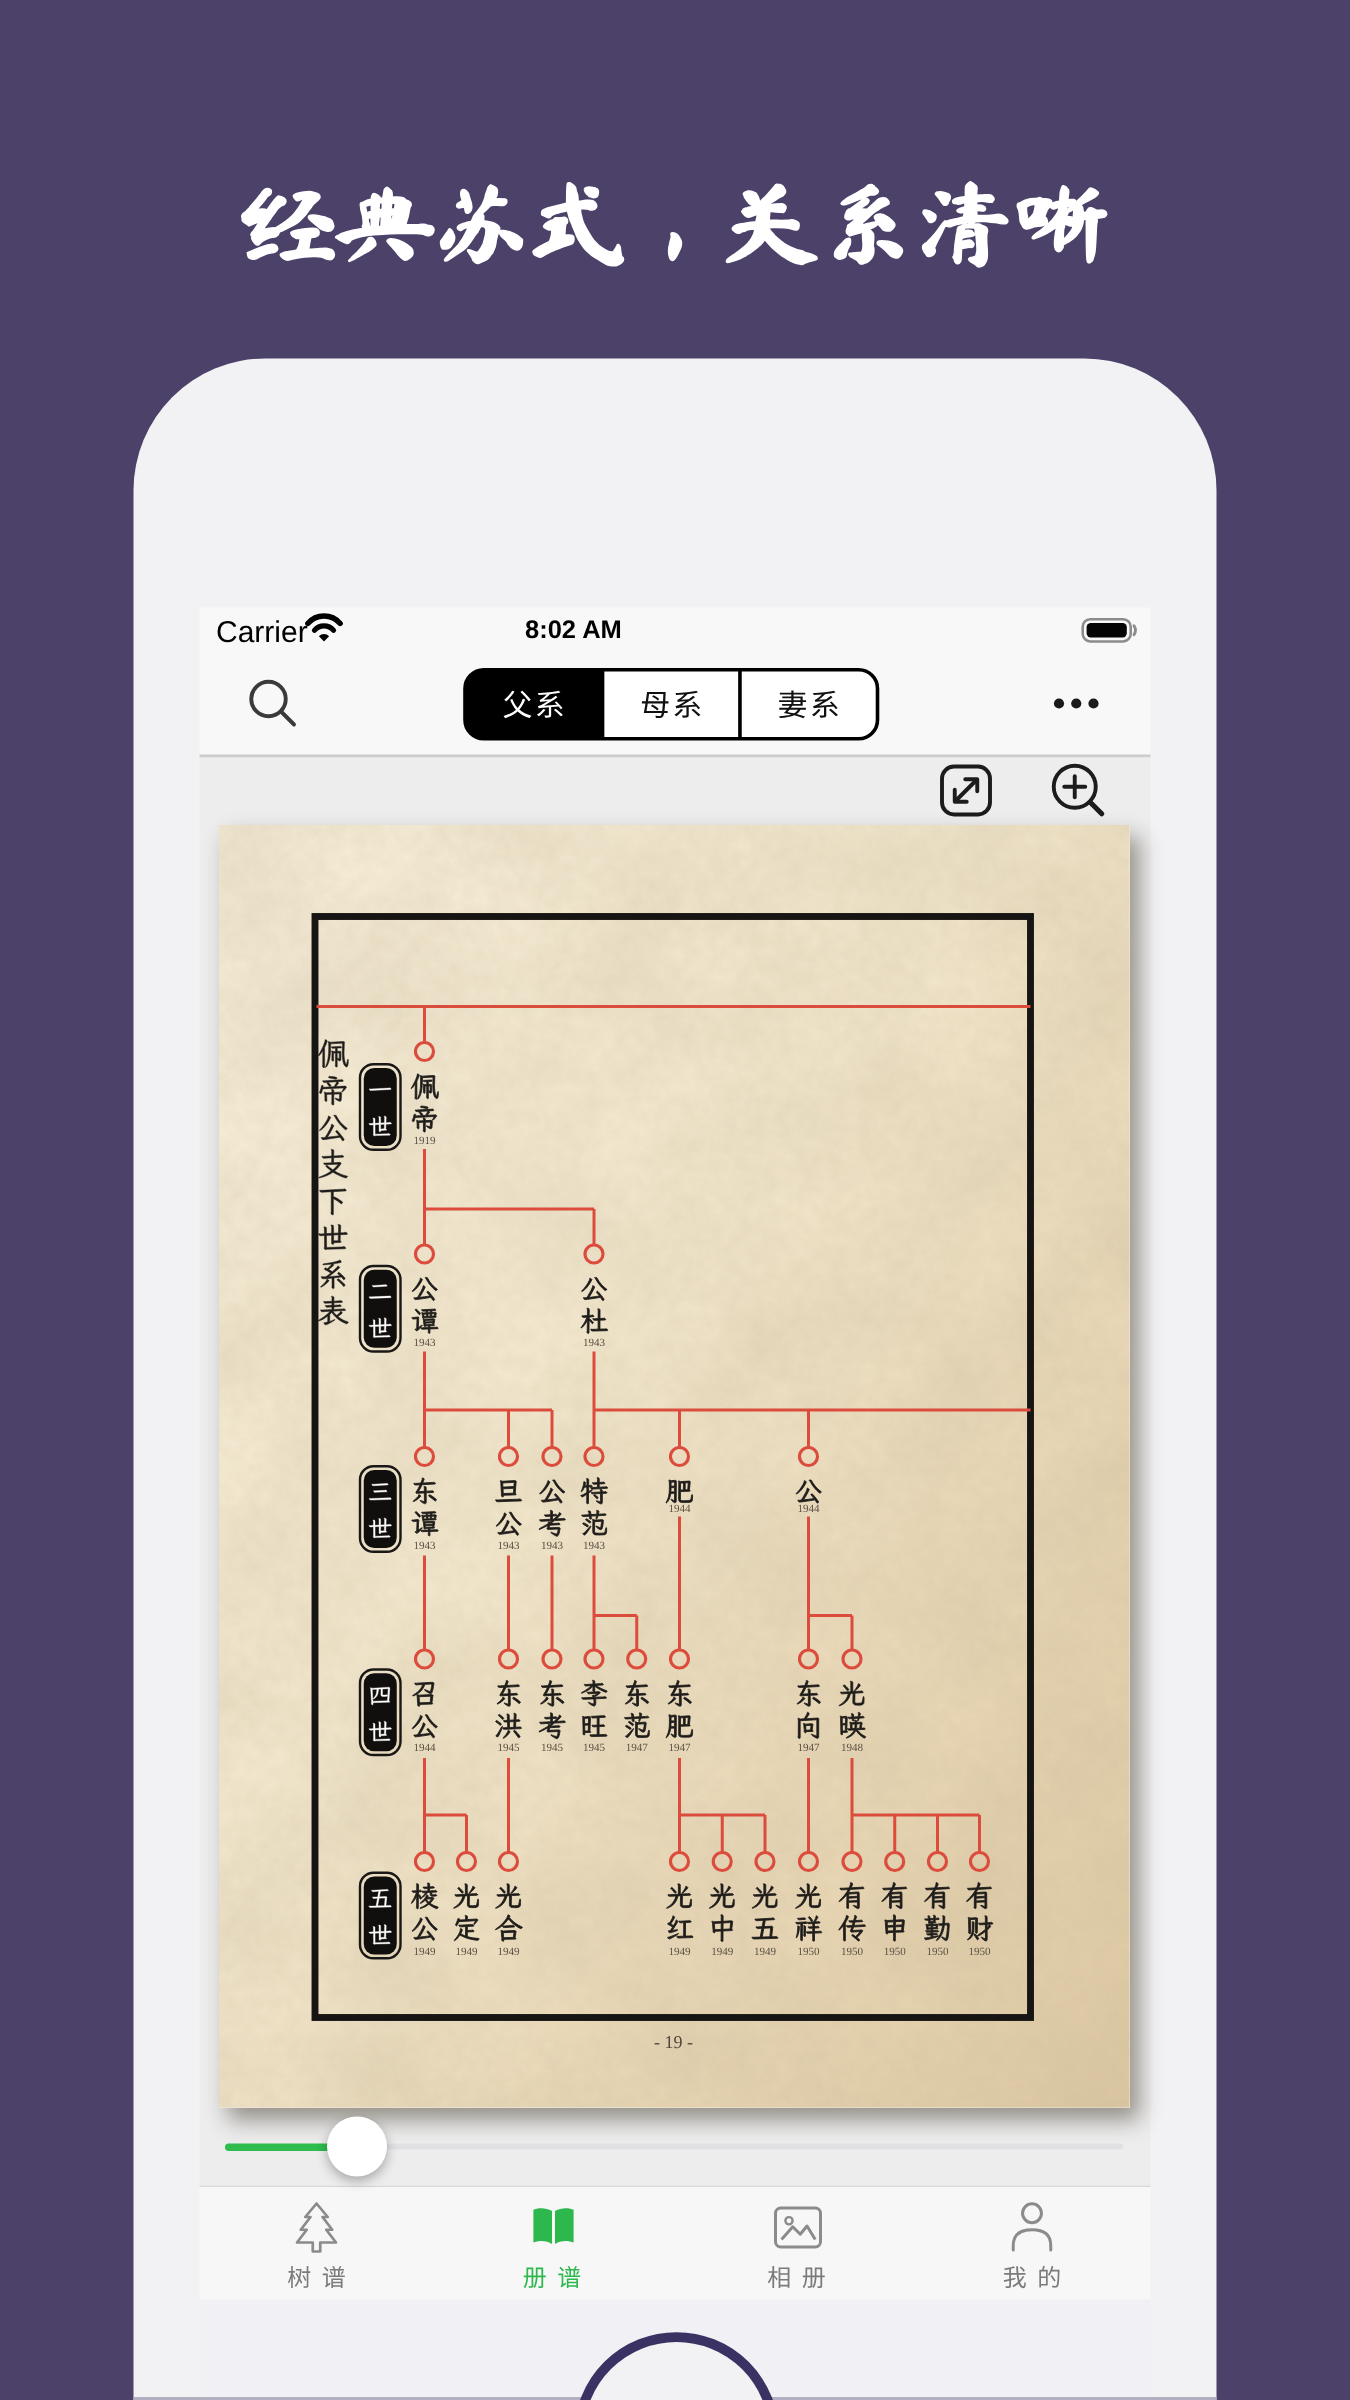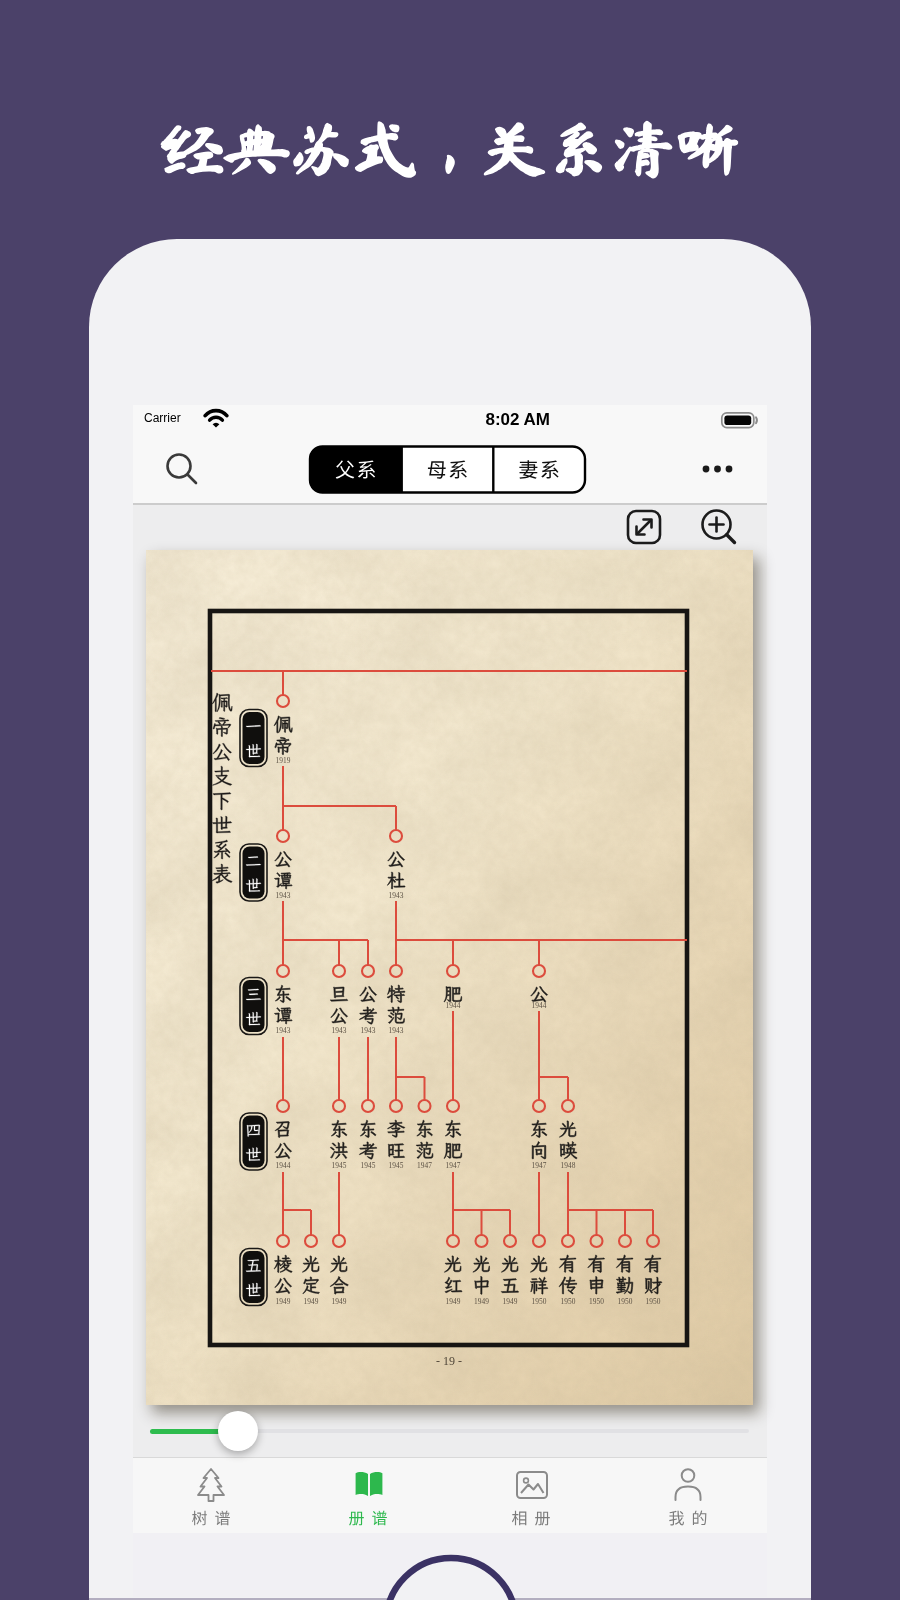--- a/index.html
+++ b/index.html
@@ -97,23 +97,23 @@
 <div class="abs" style="left:133px;top:405px;width:634px;height:39px;background:#f8f8f8;"></div>
 
 <div class="abs" style="left:133px;top:444px;width:634px;height:59px;background:#f8f8f8;border-bottom:2px solid #cccccc;"></div>
 
 <div class="abs" style="left:133px;top:505px;width:634px;height:952px;background:#ededee;"></div>
 
 <div class="abs" style="left:133px;top:1457px;width:634px;height:75px;background:#f7f7f7;border-top:1.5px solid #d9d9d9;"></div>
 
 <div class="abs" style="left:133px;top:1533px;width:634px;height:64px;background:#f1f0f4;"></div>
 
-<div class="abs" style="left:144px;top:411px;width:80px;font-size:12px;color:#000;">Carrier</div>
-
-<div class="abs" style="left:350px;top:410px;width:200px;text-align:right;font-size:17px;font-weight:600;color:#000;">8:02 AM</div>
+<div class="abs" style="left:144px;top:411px;width:80px;font-size:20px;color:#000;">Carrier</div>
+
+<div class="abs" style="left:350px;top:410px;width:200px;text-align:left;font-size:17px;font-weight:600;color:#000;">8:02 AM</div>
 
 <svg class="abs" style="left:203px;top:408px" width="26" height="20" viewBox="0 0 26 20">
 <g fill="none" stroke="#000" stroke-linecap="round">
 <path d="M2.2 7.6 A 14.2 14.2 0 0 1 23.8 7.6" stroke-width="3.6"></path>
 <path d="M6.6 12.2 A 8.4 8.4 0 0 1 19.4 12.2" stroke-width="3.4"></path>
 </g>
     <path d="M9.6 16.2 A 4.6 4.6 0 0 1 16.4 16.2 L13 19.6 Z" fill="#000"></path>
   </svg>
 
 <svg class="abs" style="left:720px;top:411px" width="40" height="18" viewBox="0 0 40 18">

